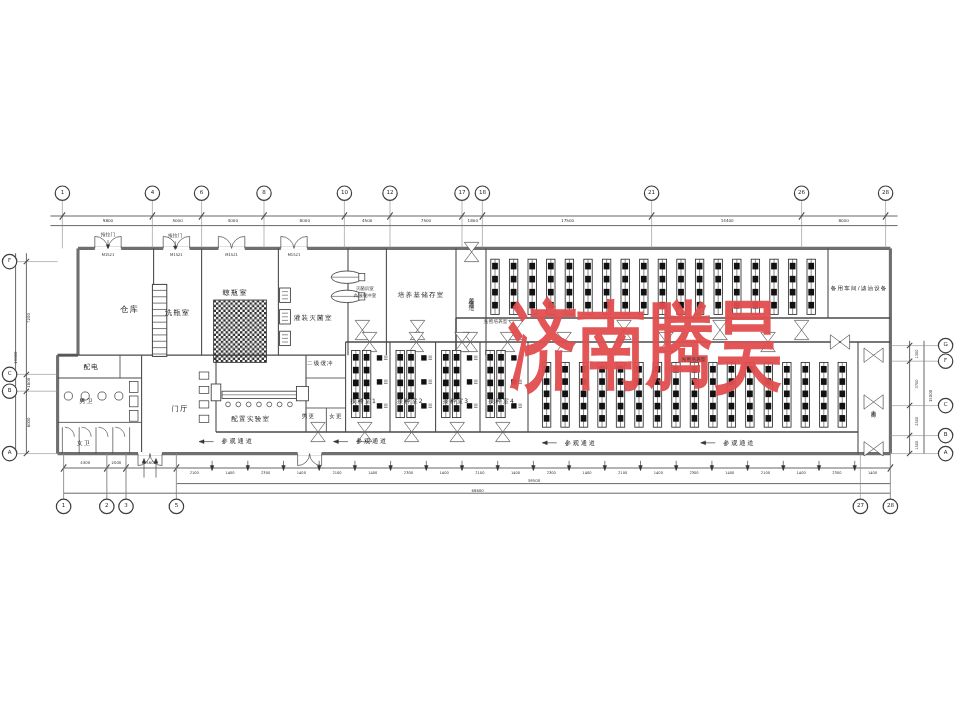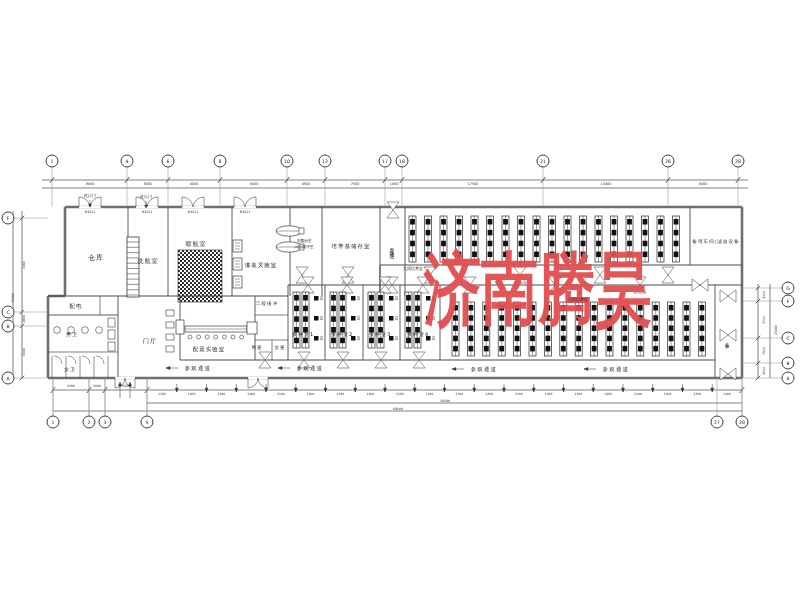--- a/index.html
+++ b/index.html
@@ -723,21 +723,21 @@
       <div class="bubble" style="left: 788px; top: 288px;">G</div>
       <div class="bubble" style="left: 788px; top: 301px;">F</div>
       <div class="bubble" style="left: 788px; top: 338px;">C</div>
       <div class="bubble" style="left: 788px; top: 363px;">B</div>
       <div class="bubble" style="left: 788px; top: 378px;">A</div>
       <div class="lbl dim rot" style="left: 764px; top: 295px; font-size: 3px;">1300</div>
       <div class="lbl dim rot" style="left: 764px; top: 320px; font-size: 3px;">3700</div>
       <div class="lbl dim rot" style="left: 764px; top: 351px; font-size: 3px;">2500</div>
       <div class="lbl dim rot" style="left: 764px; top: 371px; font-size: 3px;">1500</div>
       <div class="lbl dim rot" style="left: 776px; top: 330px; font-size: 3.2px;">15000</div>
-      <div class="lbl room" style="left: 96px; top: 258px; font-size: 7px; font-family: Liberation Mono, monospace;">仓库</div>
+      <div class="lbl room" style="left: 108px; top: 258px; font-size: 7px; font-family: Liberation Mono, monospace;">仓库</div>
       <div class="lbl room" style="left: 148px; top: 261px; font-size: 6px;">洗瓶室</div>
       <div class="lbl room" style="left: 196px; top: 244px; font-size: 6px;">晾瓶室</div>
       <div class="lbl room" style="left: 261px; top: 265px; font-size: 5.5px;">灌装灭菌室</div>
       <div class="lbl room" style="left: 351px; top: 246px; font-size: 5.5px;">培养基储存室</div>
       <div class="lbl room" style="left: 716px; top: 241px; font-size: 4.6px;">备用车间/滤油设备</div>
       <div class="lbl room" style="left: 76px; top: 306px; font-size: 5.5px;">配电</div>
       <div class="lbl room" style="left: 72px; top: 334px; font-size: 5px;">男卫</div>
       <div class="lbl room" style="left: 70px; top: 369px; font-size: 5px;">女卫</div>
       <div class="lbl room" style="left: 150px; top: 341px; font-size: 6px;">门厅</div>
       <div class="lbl room" style="left: 209px; top: 349px; font-size: 5.5px;">配置实验室</div>

